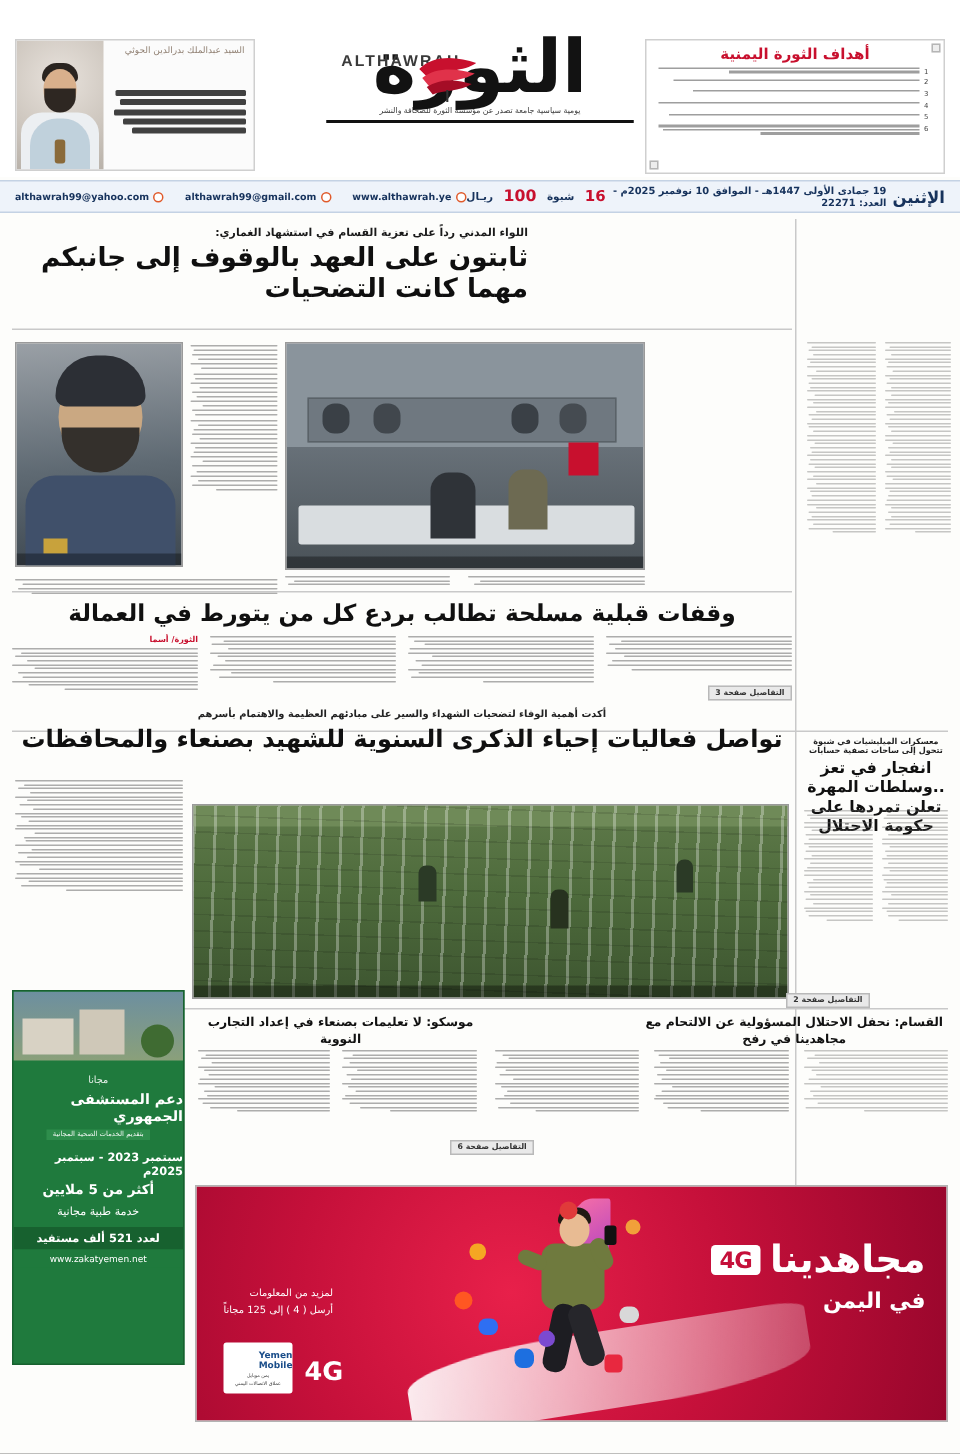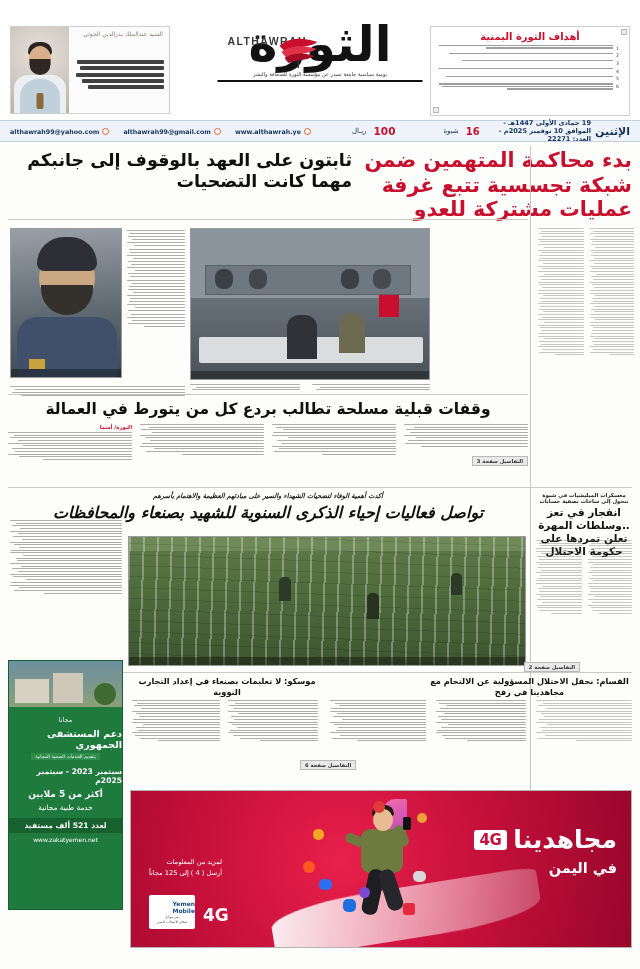--- a/index.html
+++ b/index.html
@@ -106,21 +106,21 @@
   
   .infobar {
     position:absolute; left:0; top:120px; width:640px; height:22px;
     background:#eef3fa; border-top:1px solid #c4d2e4; border-bottom:1px solid #c4d2e4;
     display:flex; align-items:center; padding:0 10px;
   }
   .ib-date { font-size:6.6px; color:#16325c; font-weight:bold; display:flex; align-items:center; gap:4px;}
   .ib-day { font-size:11px; font-weight:bold; color:#16325c; }
   .ib-mid { flex:1; display:flex; align-items:center; justify-content:center; gap:7px; }
   .ib-pages-num { color:#c8102e; font-size:10px; font-weight:bold; }
-  .ib-label { font-size:7px; color:#16325c; font-weight:normal;padding-left:41px; }
+  .ib-label { font-size:7px; color:#16325c; font-weight:bold; }
   .ib-price-num { color:#c8102e; font-size:10.5px; font-weight:bold; }
   .ib-contacts { display:flex; align-items:center; gap:14px; direction:ltr; }
   .ib-contact { display:flex; align-items:center; gap:3px; font-size:6.3px; color:#16325c; font-weight:bold; }
   .ib-dot {
     width:7px; height:7px; border-radius:50%;
     border:1.4px solid #e05a2b; background:#fff; flex:none;
   }
 
   
   .hl-zone { position:absolute; left:0; top:146px; width:640px; height:72px; }
@@ -335,22 +335,22 @@
         <span class="ib-dot"></span>
       </span>
       <span class="ib-contact">
         <span>www.althawrah.ye</span>
         <span class="ib-dot"></span>
       </span>
     </div>
   </div>
 
   <div class="hl-zone">
-    <div class="hl-right ar">بدء محاكمة المتهمين ضمن شبكة تجسسية تتبع غرفة عمليات مشتركة للعدو</div>
     <div class="hl-left ar">
+      <div class="hl-kicker">اللواء المدني رداً على تعزية القسام في استشهاد الغماري:</div>
       <div class="hl-main">ثابتون على العهد بالوقوف إلى جانبكم مهما كانت التضحيات</div>
     </div>
   </div>
 
   <div class="rule" style="position:absolute;left:8px;top:219px;width:520px;height:1px;"></div>
   <div class="vdiv" style="left:530px;top:146px;height:645px;"></div>
 
   <div class="photo" style="position:absolute;left:10px;top:228px;width:112px;height:150px;
        background:linear-gradient(175deg,#9aa0a6 0%,#5f6a73 55%,#3d4750 100%);">
     <div style="position:absolute;left:28px;top:18px;width:56px;height:62px;border-radius:50%;background:#caa882;"></div>
@@ -594,21 +594,21 @@
           <i style="width:97%"></i>
           <i style="width:99%"></i>
         <i style="width:86%"></i>
       </div>
       <div class="more-tag ar" style="margin-top:3px;">التفاصيل صفحة 3</div>
     </div>
   </div>
 
   <div class="rule" style="position:absolute;left:8px;top:487px;width:624px;height:1px;"></div>
 
-  <div style="position:absolute;left:8px;top:492px;width:520px;text-align:center;font-style:italic;">
+  <div style="position:absolute;left:8px;top:472px;width:520px;text-align:center;">
     <div class="sec-kicker ar">أكدت أهمية الوفاء لتضحيات الشهداء والسير على مبادئهم العظيمة والاهتمام بأسرهم</div>
     <div class="sec-head ar" style="margin-top:3px;font-size:16px;">تواصل فعاليات إحياء الذكرى السنوية للشهيد بصنعاء والمحافظات</div>
   </div>
 
   <div style="position:absolute;right:8px;top:492px;width:96px;text-align:center;">
     <div class="sec-kicker ar" style="font-size:5.4px;">معسكرات الميليشيات في شبوة تتحول إلى ساحات تصفية حسابات</div>
     <div class="ar" style="margin-top:2px;font-size:10.5px;font-weight:bold;color:#101010;line-height:1.25;">انفجار في تعز ..وسلطات المهرة تعلن تمردها على حكومة الاحتلال</div>
   </div>
 
   <div class="photo" style="position:absolute;left:128px;top:536px;width:398px;height:130px;

